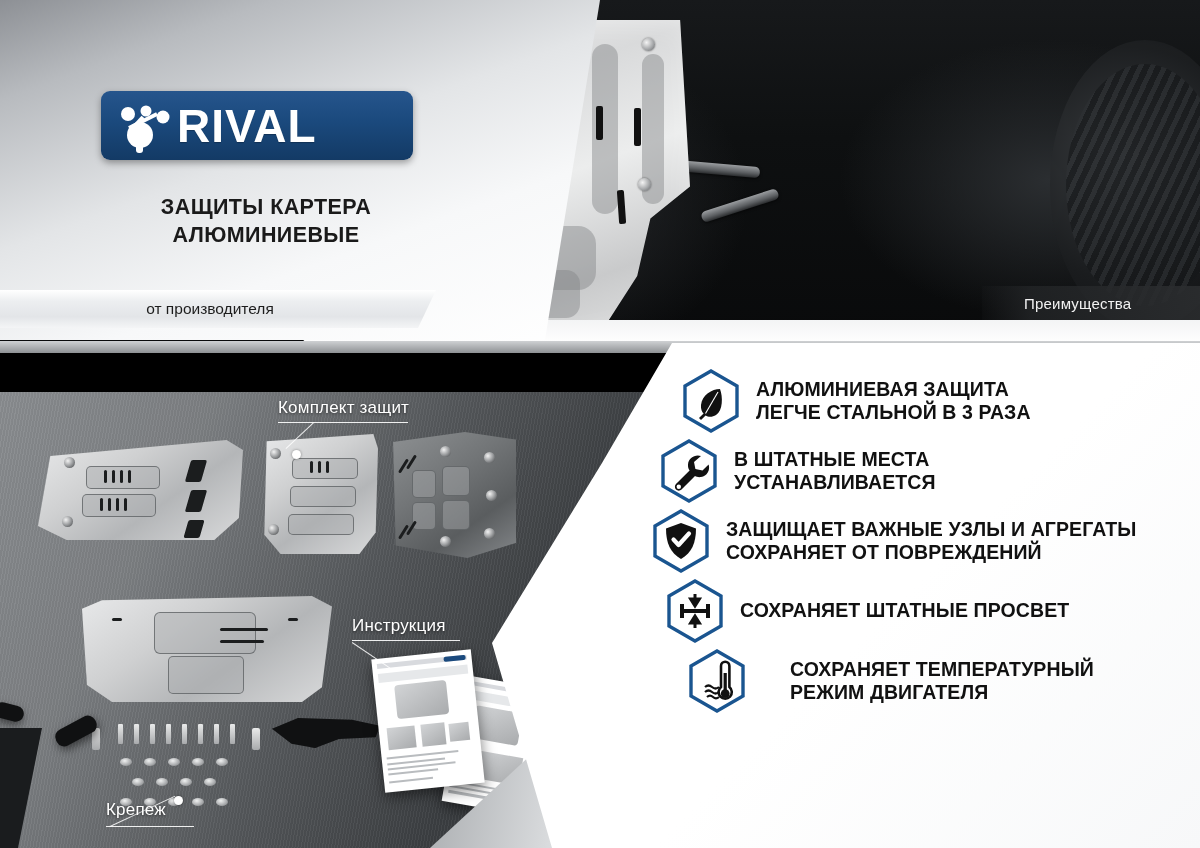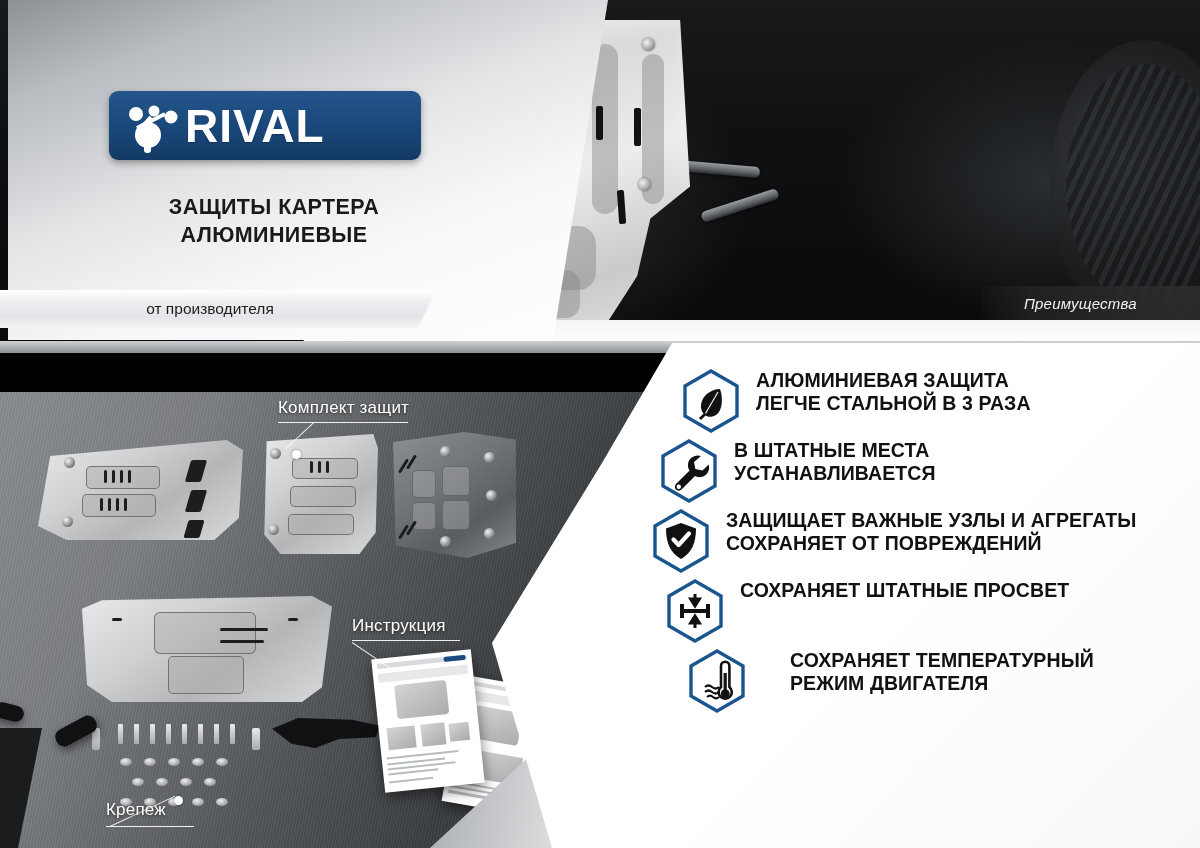--- a/index.html
+++ b/index.html
@@ -6,21 +6,21 @@
   html,body{margin:0;padding:0;background:#fff;}
   body{font-family:"Liberation Sans","DejaVu Sans",sans-serif;}
 
   #stage{
     position:relative;width:1200px;height:848px;overflow:hidden;
     background:#ffffff;
   }
 
   
   .topleft{
-    position:absolute;left:8px;top:0;width:600px;height:340px;
+    position:absolute;left:0;top:0;width:600px;height:340px;
     background:linear-gradient(160deg,#8d9095 0%,#b8bbbf 18%,#e3e5e7 45%,#f7f8f9 68%,#ffffff 100%);
     clip-path:polygon(0 0, 600px 0, 545px 340px, 0 340px);
     z-index:6;
   }
   .topleft-inner{position:absolute;inset:0;}
 
   .logo-box{
     position:absolute;left:101px;top:91px;width:312px;height:69px;
     background:linear-gradient(180deg,#26558c 0%,#1b4a7e 42%,#133a65 100%);
     border-radius:9px;
@@ -87,21 +87,21 @@
     position:absolute;width:13px;height:13px;border-radius:50%;
     background:radial-gradient(circle at 35% 35%,#f4f4f4,#a7a9ab 55%,#5e6063);
     box-shadow:0 0 2px rgba(0,0,0,.6);
   }
 
   .tab-advantages{
     position:absolute;right:0;top:286px;width:218px;height:34px;
     background:linear-gradient(90deg,rgba(30,32,34,.15) 0%,rgba(34,36,38,.82) 22%,rgba(44,46,48,.88) 100%);
     display:flex;align-items:center;z-index:5;
   }
-  .tab-advantages span{color:#f2f2f2;font-size:15px;margin-left:42px;letter-spacing:.2px;font-style:italic;}
+  .tab-advantages span{color:#f2f2f2;font-size:15px;margin-left:42px;letter-spacing:.2px;}
 
   .white-strip{
     position:absolute;left:300px;top:320px;width:900px;height:24px;
     background:linear-gradient(180deg,#f3f4f5,#ffffff);
     clip-path:polygon(26px 0,900px 0,900px 24px,0 24px);
     z-index:5;
   }
 
   
   .blackband{
@@ -170,21 +170,21 @@
   .sheet-txt{position:absolute;left:5%;background:#b9bcbf;height:1.6%;}
 
   
   .advpanel{
     position:absolute;left:492px;top:343px;width:708px;height:505px;
     background:linear-gradient(135deg,#ffffff 0%,#ffffff 55%,#f7f8f9 100%);
     clip-path:polygon(180px 0, 708px 0, 708px 505px, 60px 505px, 0 300px, 110px 120px);
     z-index:8;
   }
   .feat-list{position:absolute;left:190px;top:26px;width:500px;}
-  .feat{display:flex;align-items:flex-start;margin-bottom:6px;}
+  .feat{display:flex;align-items:center;margin-bottom:6px;}
   .hexwrap{flex:0 0 auto;width:58px;height:64px;position:relative;margin-right:16px;}
   .feat-txt{
     font-weight:bold;font-size:19.5px;line-height:1.2;color:#111;letter-spacing:.1px;
   }
   .feat-txt .l2{display:block;}
 
   .corner-grey{
     position:absolute;left:430px;bottom:0;width:210px;height:120px;
     background:linear-gradient(100deg,#a9acaf,#d9dbdd 60%,#f2f3f4);
     clip-path:polygon(0 120px, 130px 0, 210px 0, 210px 120px);

